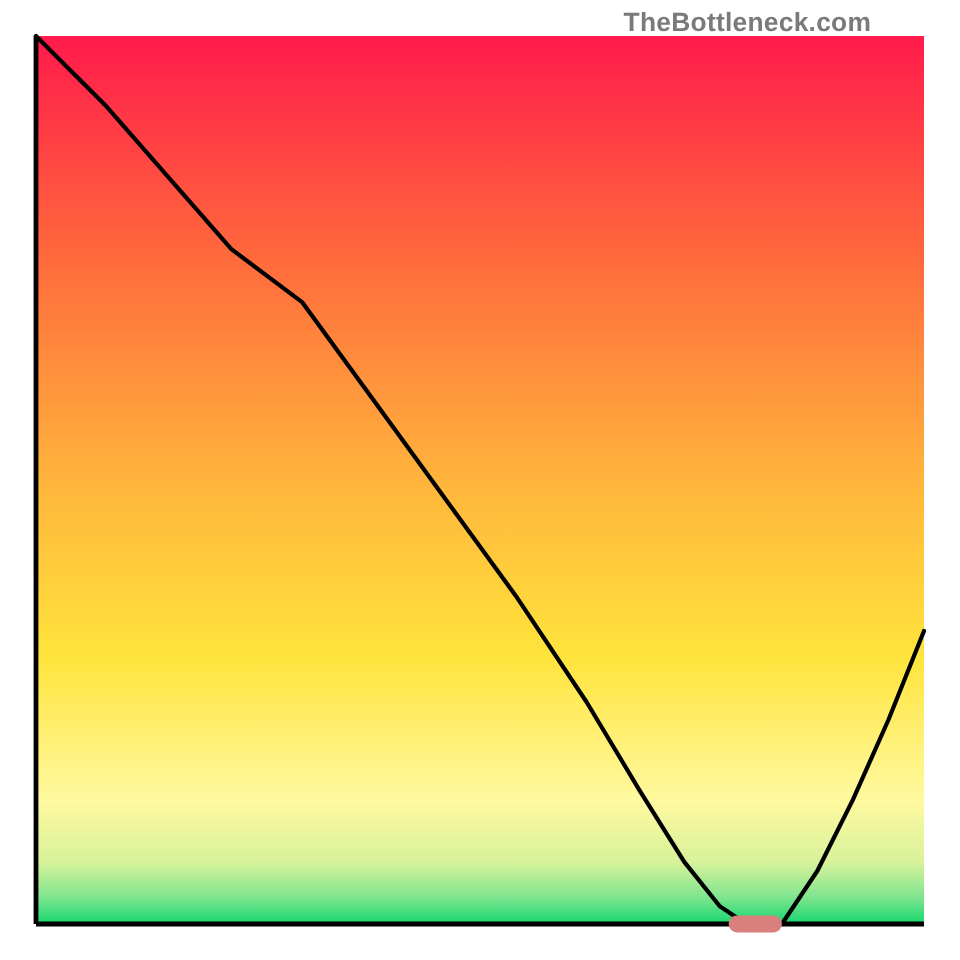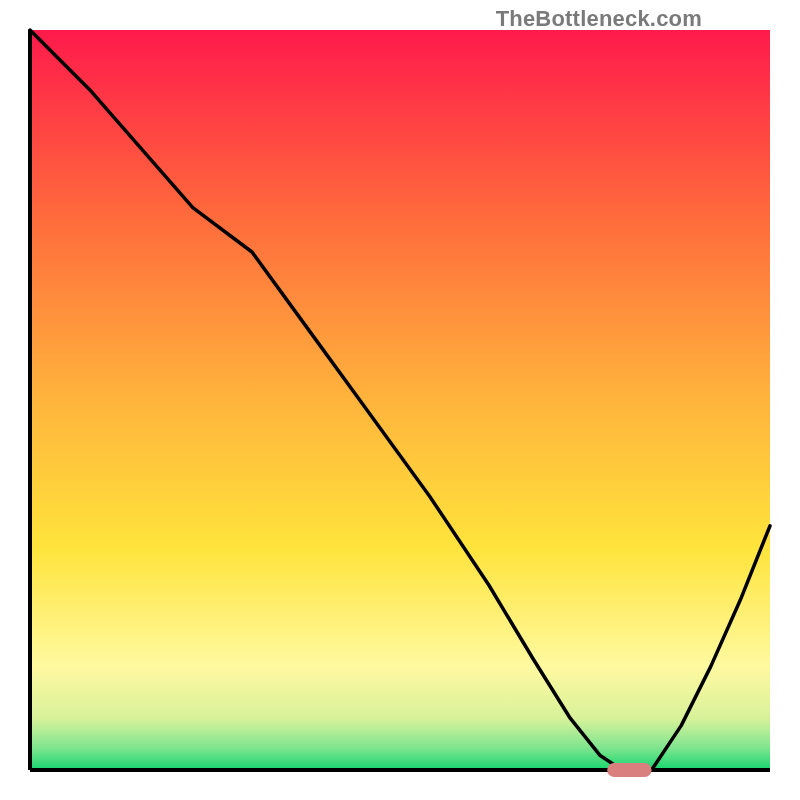--- a/index.html
+++ b/index.html
@@ -7,20 +7,21 @@
     padding: 0;
     width: 800px;
     height: 800px;
     background: #ffffff;
     font-family: Arial, Helvetica, sans-serif;
   }
   .container {
     position: relative;
     width: 712px;
     height: 800px;
+    padding-left: 24px;
   }
   .watermark {
     position: absolute;
     top: 6px;
     right: 10px;
     font-size: 22px;
     font-weight: bold;
     color: #7a7a7a;
     letter-spacing: 0.2px;
     z-index: 5;

